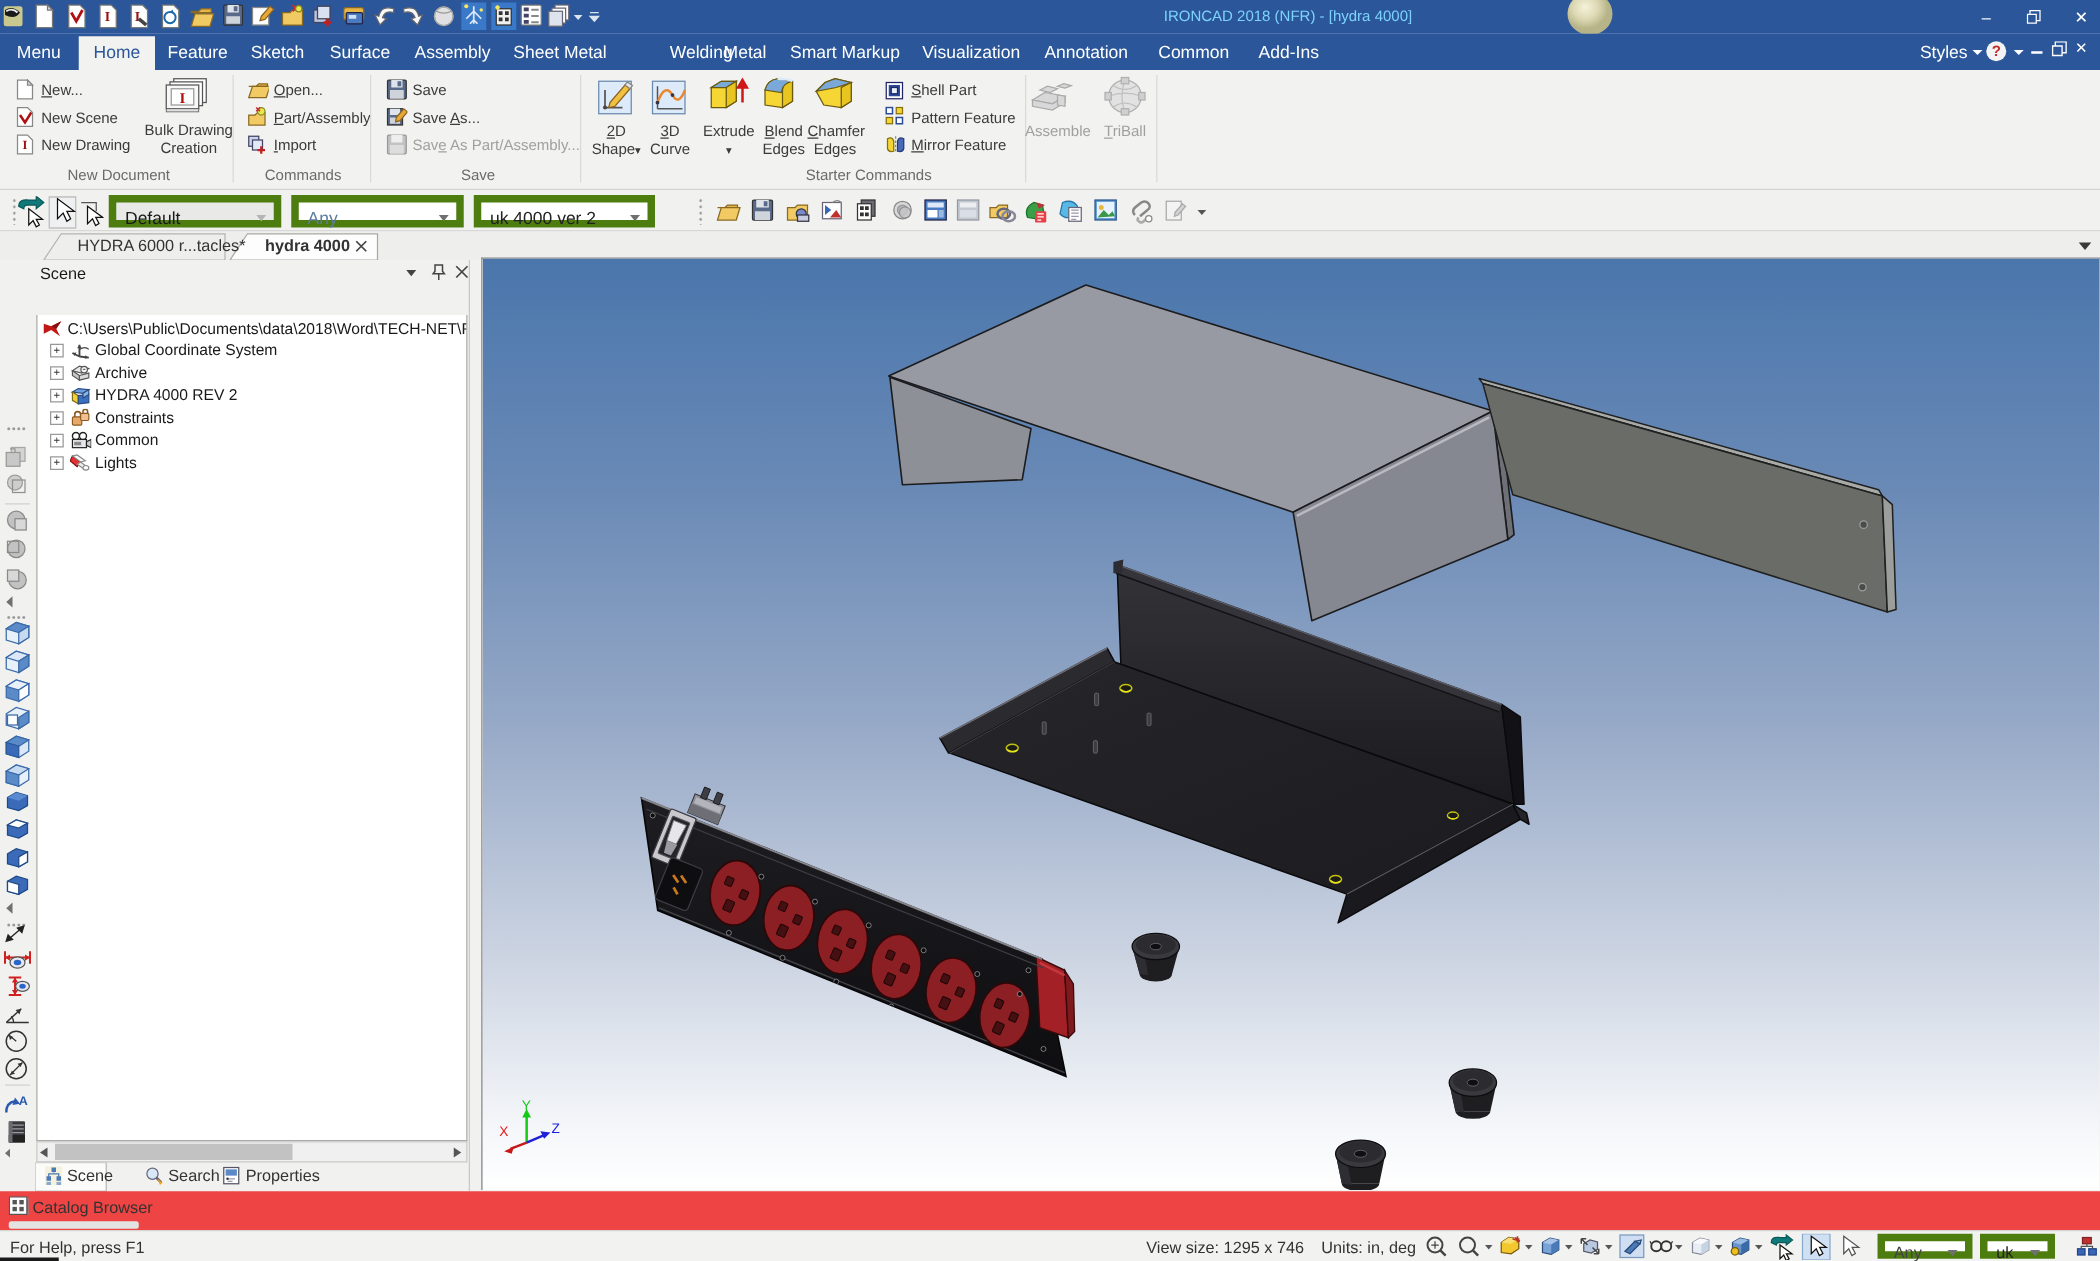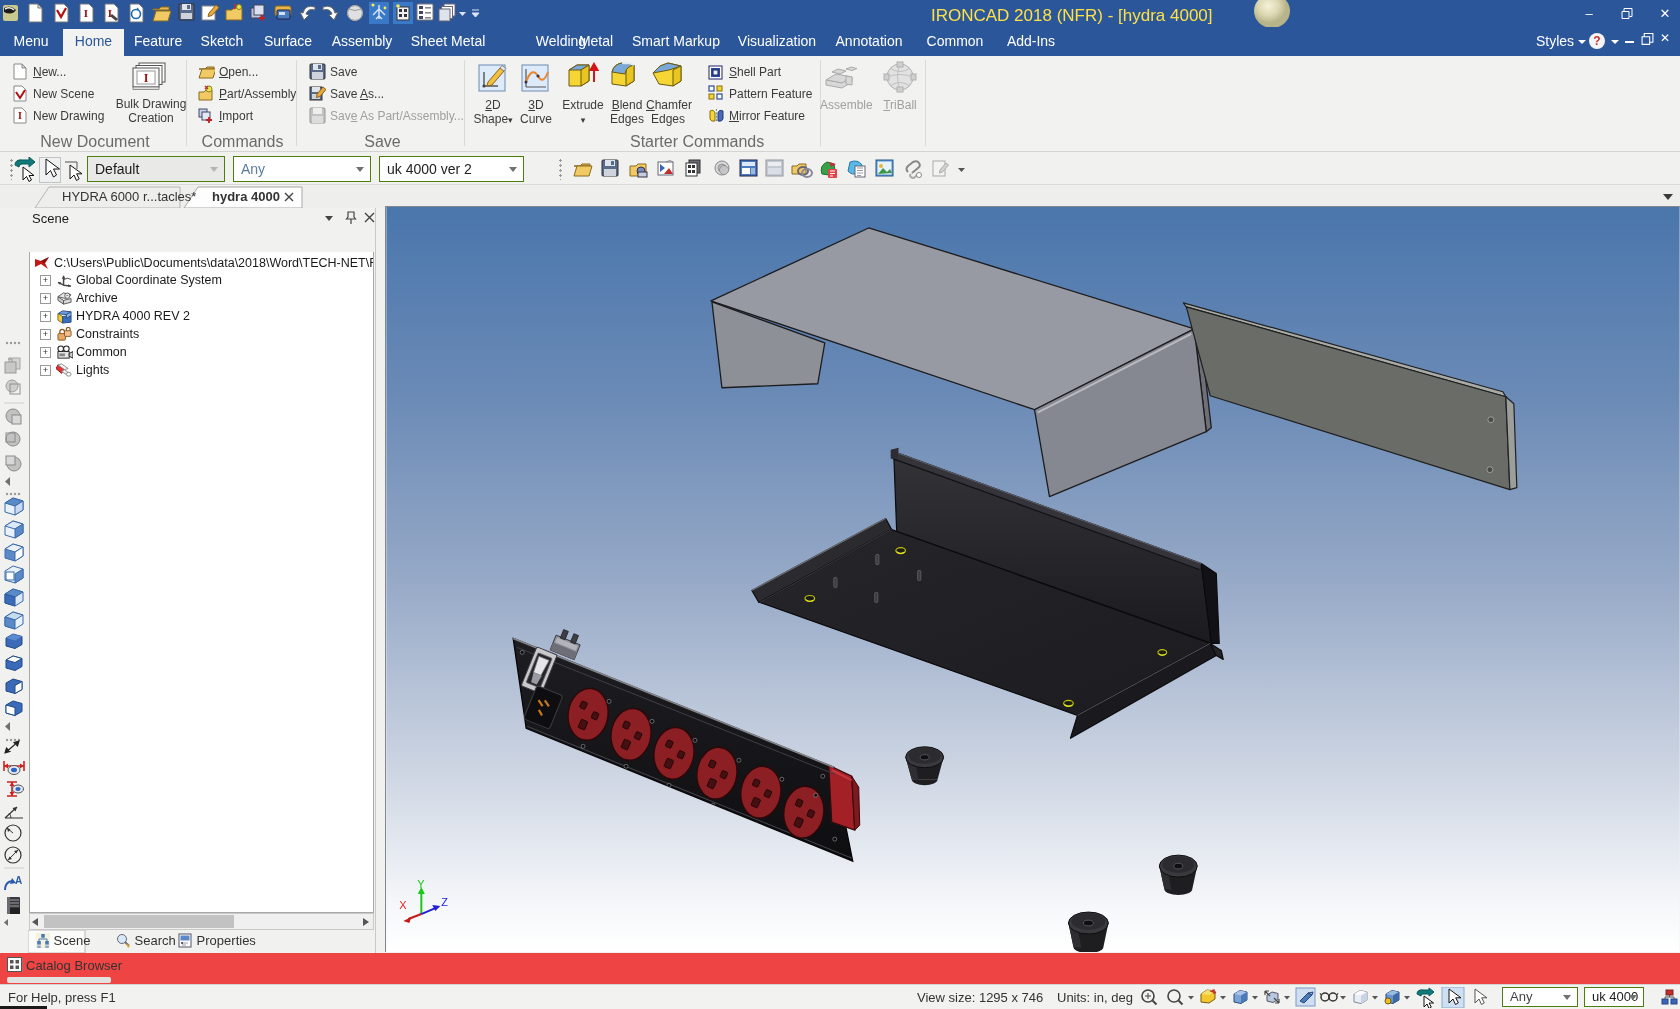--- a/index.html
+++ b/index.html
@@ -1,38 +1,38 @@
 <!DOCTYPE html>
 <html><head><meta charset="utf-8">
 <style>
 *{margin:0;padding:0;box-sizing:border-box}
 html,body{width:1680px;height:1009px;overflow:hidden}
 body{font-family:"Liberation Sans",sans-serif;position:relative;background:#f1f1ef;font-size:12px;color:#333}
 .abs{position:absolute}
 
 #titlebar{position:absolute;left:0;top:0;width:1680px;height:27px;background:#2b579a}
-#titlebar .title{position:absolute;left:931px;top:6px;color:#fde047;font-size:17px;white-space:nowrap}
+#titlebar .title{position:absolute;left:931px;top:6px;color:#7dd3fc;font-size:12px;white-space:nowrap}
 .winbtn{position:absolute;top:0;height:27px;width:34px;color:#fff;text-align:center;line-height:27px;font-size:13px}
 
 #tabrow{position:absolute;left:0;top:27px;width:1680px;height:29px;background:#2b579a}
 .rtab{position:absolute;top:0;height:29px;line-height:29px;color:#fff;font-size:14px;text-align:center;white-space:nowrap}
 .rtab.active{background:#f2f2f0;color:#2b579a;top:2px;height:27px;line-height:25px}
 
 #ribbon{position:absolute;left:0;top:56px;width:1680px;height:96px;background:#f2f2f0;border-bottom:1px solid #d4d4d2}
 .rsep{position:absolute;top:4px;width:1px;height:86px;background:#d9d9d7}
-.grouplabel{position:absolute;top:77px;font-size:16px;color:#6b6b6b;text-align:center;white-space:nowrap}
+.grouplabel{position:absolute;top:77px;font-size:12px;color:#6b6b6b;text-align:center;white-space:nowrap}
 .smallbtn{position:absolute;height:18px;font-size:12px;color:#3b3b3b;white-space:nowrap}
 .smallbtn .ic{position:absolute;left:0;top:0;width:17px;height:17px}
 .smallbtn .tx{position:absolute;left:21px;top:2px}
 .bigbtn{position:absolute;width:44px;text-align:center;font-size:12px;color:#3b3b3b;white-space:nowrap}
 .gray{color:#a0a0a0!important}
 u{text-decoration:underline}
 
 #selrow{position:absolute;left:0;top:153px;width:1680px;height:32px;background:#f1f1ef;border-bottom:1px solid #d8d8d6}
-.combo{position:absolute;top:3px;height:26px;background:#fff;border:1px solid #4d7c0f;font-size:14px;color:#222;line-height:24px;padding-left:7px}
+.combo{position:absolute;top:3px;height:26px;background:#fff;border:6px solid #4d7c0f;font-size:14px;color:#222;line-height:24px;padding-left:7px}
 .combo .arr{position:absolute;right:6px;top:10px;width:0;height:0;border-left:4px solid transparent;border-right:4px solid transparent;border-top:5px solid #707070}
 .grip{position:absolute;width:3px;height:22px;top:5px;background-image:radial-gradient(circle,#9a9a9a 1px,transparent 1.2px);background-size:3px 5px}
 
 #doctabs{position:absolute;left:0;top:186px;width:1680px;height:22px;background:#eeeeec}
 .dtab{position:absolute;top:0;height:22px;font-size:13px;color:#333;line-height:22px}
 
 #leftstrip{position:absolute;left:0;top:208px;width:28px;height:745px;background:#f1f1ef}
 
 #scenepanel{position:absolute;left:28px;top:208px;width:348px;height:745px;background:#f1f1ef;border-right:1px solid #c9c9c7}
 #scenehead{position:absolute;left:0;top:0;width:348px;height:20px}

